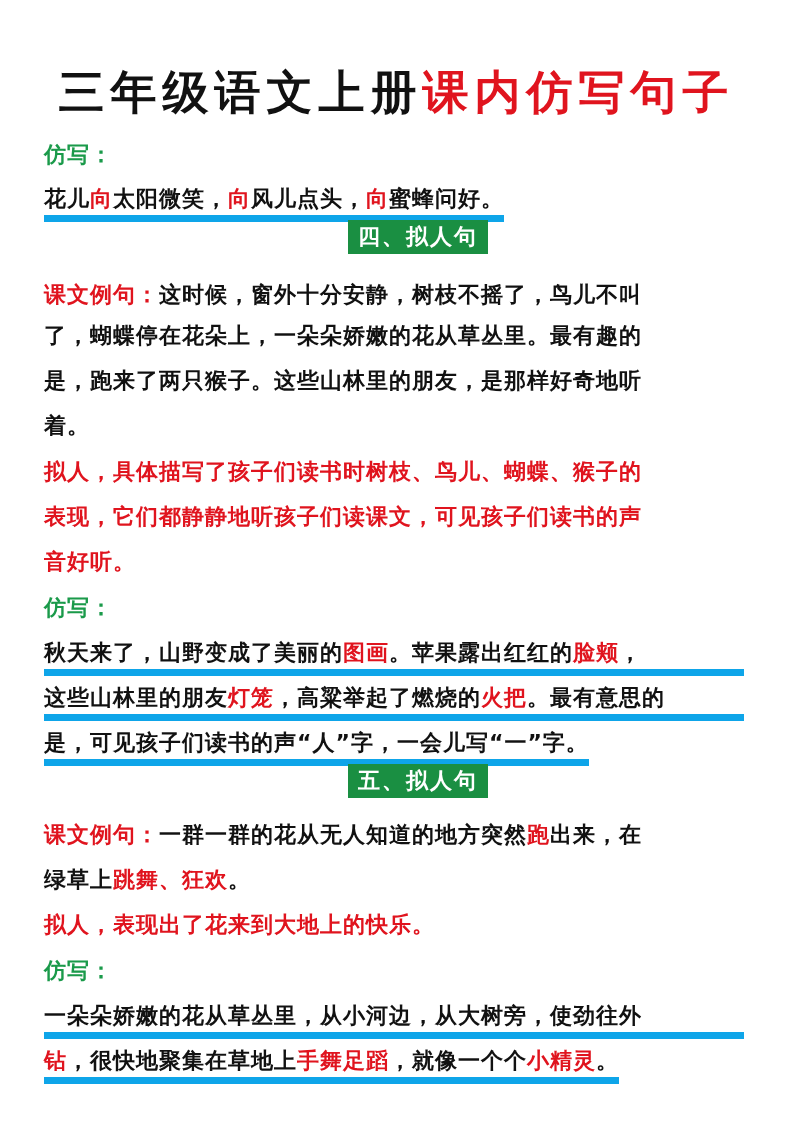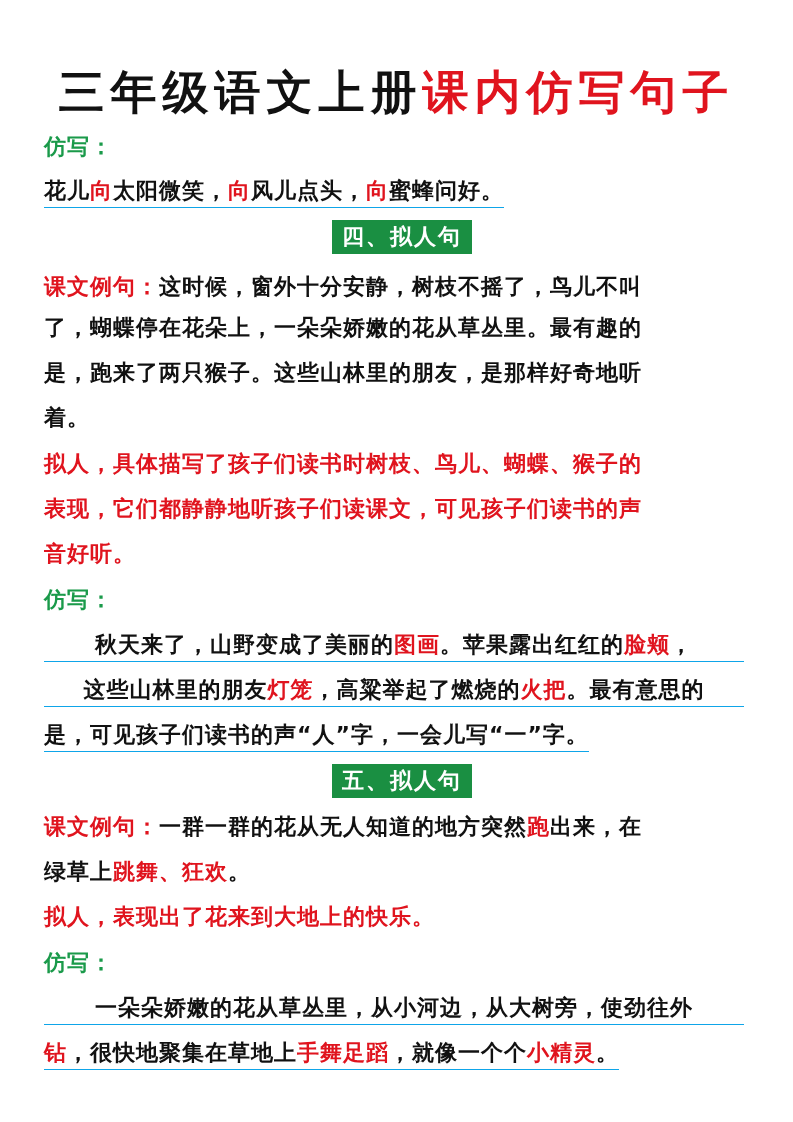--- a/index.html
+++ b/index.html
@@ -2,26 +2,26 @@
 <html><head>
   <meta charset="utf-8">
   <style>
     html, body { margin: 0; padding: 0; background: #ffffff; }
     body { width: 793px; height: 1122px; position: relative; overflow: hidden;
            font-family: "DejaVu Sans", "Liberation Sans", sans-serif; }
     .title { position: absolute; left: 0; width: 793px; top: 62px; text-align: center;
              font-size: 46px; font-weight: bold; letter-spacing: 6px; color: #111; font-family: Liberation Mono, monospace; }
     .title .red { color: #e0141e; }
     .line { position: absolute; left: 44px; font-size: 22px; font-weight: bold; color: #111;
-            white-space: nowrap; letter-spacing: 1px; line-height: 30px; }
+            white-space: nowrap; letter-spacing: 1px; line-height: 30px; margin-top: 8px; }
     .green { color: #1a9a4a; }
     .red { color: #e0141e; }
-    .ul { border-bottom: 1px solid #0ea5e9; padding-bottom: 1px; text-align: center; }
+    .ul { border-bottom: 7px solid #0ea5e9; padding-bottom: 1px; }
     .badge { position: absolute; background: #1a8f42; color: #fff; font-size: 22px;
-             font-weight: bold; padding: 2px 10px; letter-spacing: 2px; line-height: 30px; }
+             font-weight: bold; padding: 2px 10px; letter-spacing: 2px; line-height: 30px; margin-left: 16px; }
   </style>
 </head>
 <body>
 
 <div class="title">
   <span>三年级语文上册</span><span class="red">课内仿写句子</span>
 </div>
 
 <div class="line green" style="top:132px">仿写：</div>
 <div class="line ul" style="top:176px"><span>花儿</span><span class="red">向</span><span>太阳微笑，</span><span class="red">向</span><span>风儿点头，</span><span class="red">向</span><span>蜜蜂问好。</span></div>

